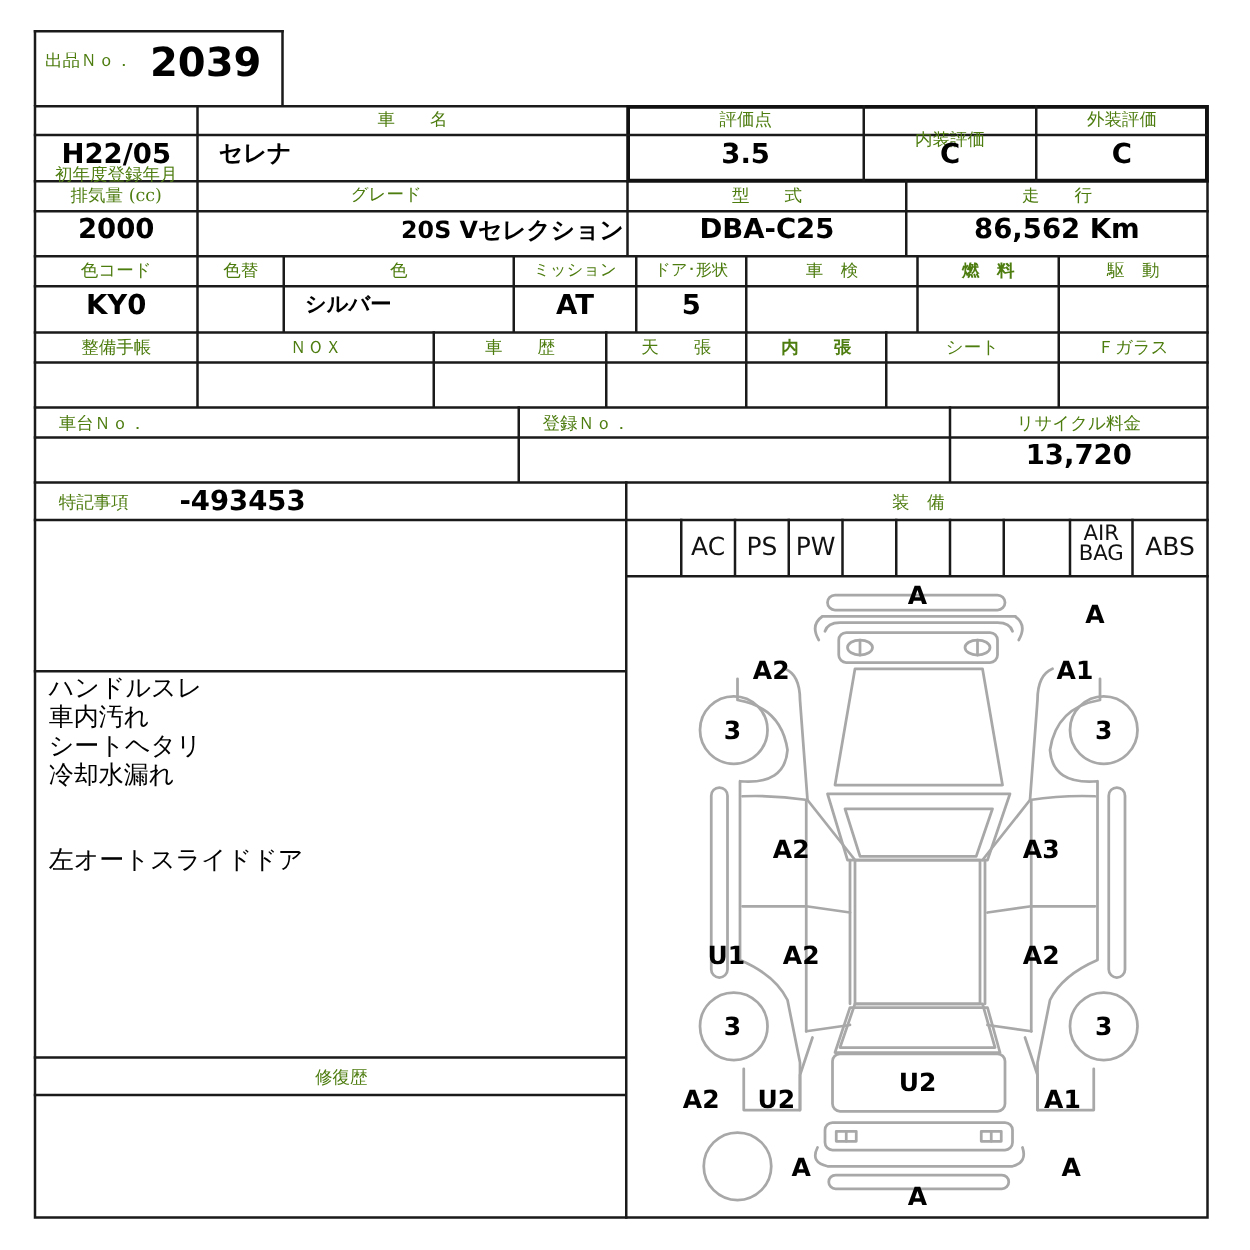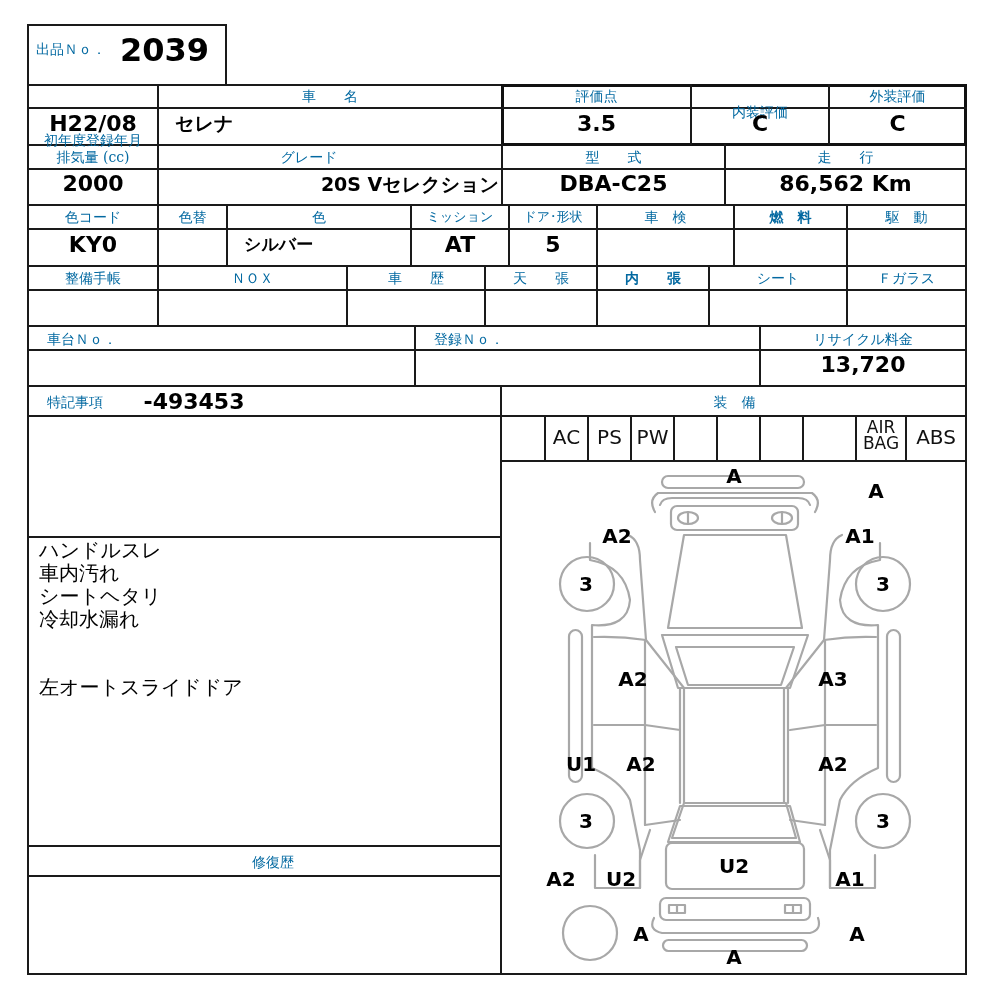--- a/index.html
+++ b/index.html
@@ -2,21 +2,21 @@
 <html><head>
 <meta charset="utf-8">
 <style>
   html, body { margin: 0; padding: 0; background: #ffffff; }
   body { width: 1000px; height: 1000px; position: relative; overflow: hidden;
          font-family: "DejaVu Sans", sans-serif; color: #000; }
   .abs { position: absolute; box-sizing: border-box; }
   .line-h { position: absolute; height: 2px; background: #1a1a1a; }
   .line-v { position: absolute; width: 2px; background: #1a1a1a; }
   .lbl { position: absolute; box-sizing: border-box; text-align: center;
-         font-family: "DejaVu Serif", serif; font-size: 14px; color: #0369a1;
+         font-family: "DejaVu Serif", serif; font-size: 14px; color: #4d7c0f;
          white-space: nowrap; overflow: hidden; line-height: 1; }
   .lbl.left { text-align: left; padding-left: 18px; }
   .val { position: absolute; box-sizing: border-box; text-align: center;
          font-family: "DejaVu Sans", sans-serif; font-weight: bold; font-size: 22px;
          color: #000; white-space: nowrap; overflow: hidden; line-height: 1; }
   .val.left { text-align: left; padding-left: 16px; }
   .val.med { font-size: 19px; }
   .equip { position: absolute; box-sizing: border-box; text-align: center;
            font-family: "DejaVu Sans", sans-serif; font-size: 20px; color: #111; line-height: 1; }
   .equip.small { font-size: 17px; line-height: 0.95; }
@@ -85,34 +85,34 @@
 <div class="line-v" style="left:587px;top:415px;height:46px;"></div>
 <div class="line-v" style="left:630px;top:415px;height:46px;"></div>
 <div class="line-v" style="left:673px;top:415px;height:46px;"></div>
 <div class="line-v" style="left:716px;top:415px;height:46px;"></div>
 <div class="line-v" style="left:759px;top:415px;height:46px;"></div>
 <div class="line-v" style="left:802px;top:415px;height:46px;"></div>
 <div class="line-v" style="left:855px;top:415px;height:46px;"></div>
 <div class="line-v" style="left:905px;top:415px;height:46px;"></div>
 
 <div class="lbl" style="left:29px;top:89px;width:128px;font-size:14px;margin-top:44px;">初年度登録年月</div>
-<div class="val" style="left:29px;top:113px;width:128px;">H22/08</div>
+<div class="val" style="left:29px;top:113px;width:128px;">H22/05</div>
 <div class="lbl" style="left:159px;top:89px;width:342px;">車　　名</div>
 <div class="val left med" style="left:159px;top:114px;width:340px;">セレナ</div>
 
 <div class="lbl" style="left:503px;top:89px;width:187px;">評価点</div>
 <div class="val" style="left:503px;top:113px;width:187px;">3.5</div>
 <div class="lbl" style="left:692px;top:89px;width:136px;margin-top:16px;">内装評価</div>
 <div class="val" style="left:692px;top:113px;width:136px;">C</div>
 <div class="lbl" style="left:830px;top:89px;width:135px;">外装評価</div>
 <div class="val" style="left:830px;top:113px;width:135px;">C</div>
 
 <div class="lbl" style="left:29px;top:150px;width:128px;">排気量 (cc)</div>
 <div class="val" style="left:29px;top:173px;width:128px;">2000</div>
-<div class="lbl" style="left:159px;top:150px;width:300px;">グレード</div>
+<div class="lbl" style="left:159px;top:150px;width:300px;font-family:Liberation Mono, monospace;">グレード</div>
 <div class="val left med" style="left:159px;top:175px;width:340px;text-align:right;">20S Vセレクション</div>
 <div class="lbl" style="left:503px;top:150px;width:221px;">型　　式</div>
 <div class="val" style="left:503px;top:173px;width:221px;">DBA-C25</div>
 <div class="lbl" style="left:726px;top:150px;width:239px;">走　　行</div>
 <div class="val" style="left:726px;top:173px;width:239px;">86,562 Km</div>
 
 <div class="lbl" style="left:29px;top:210px;width:128px;">色コード</div>
 <div class="val" style="left:29px;top:234px;width:128px;">KY0</div>
 <div class="lbl" style="left:159px;top:210px;width:67px;">色替</div>
 <div class="val" style="left:159px;top:234px;width:67px;"></div>

